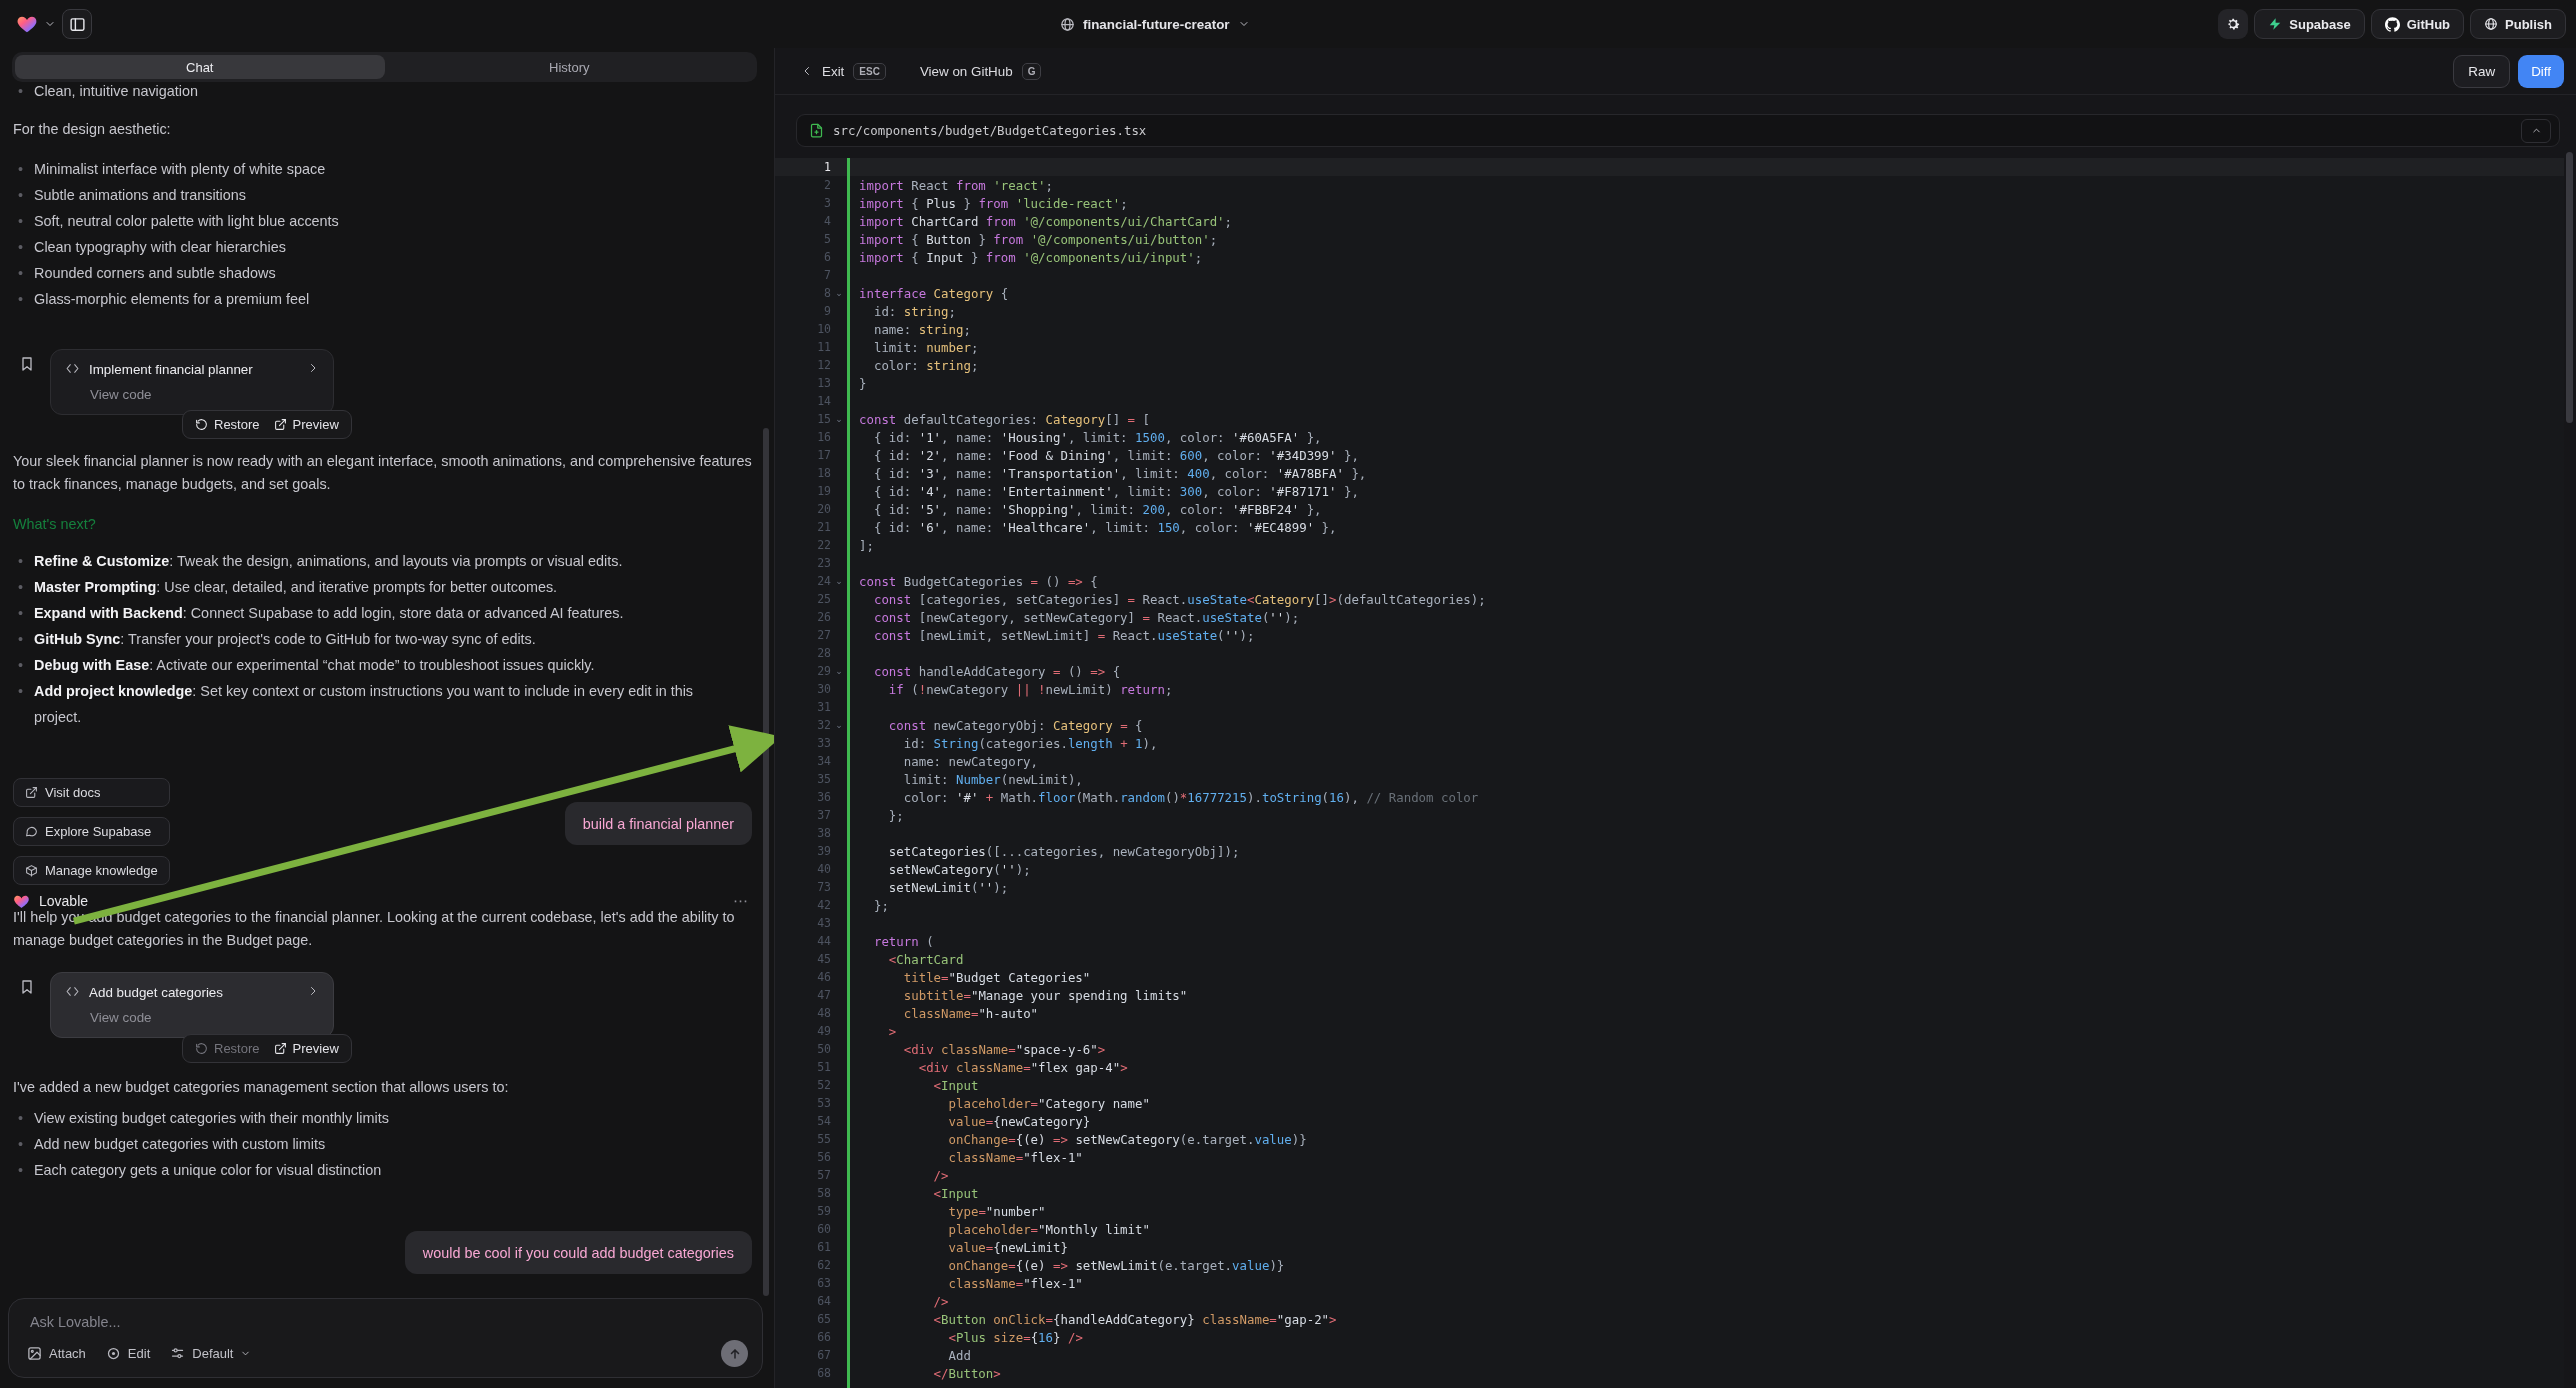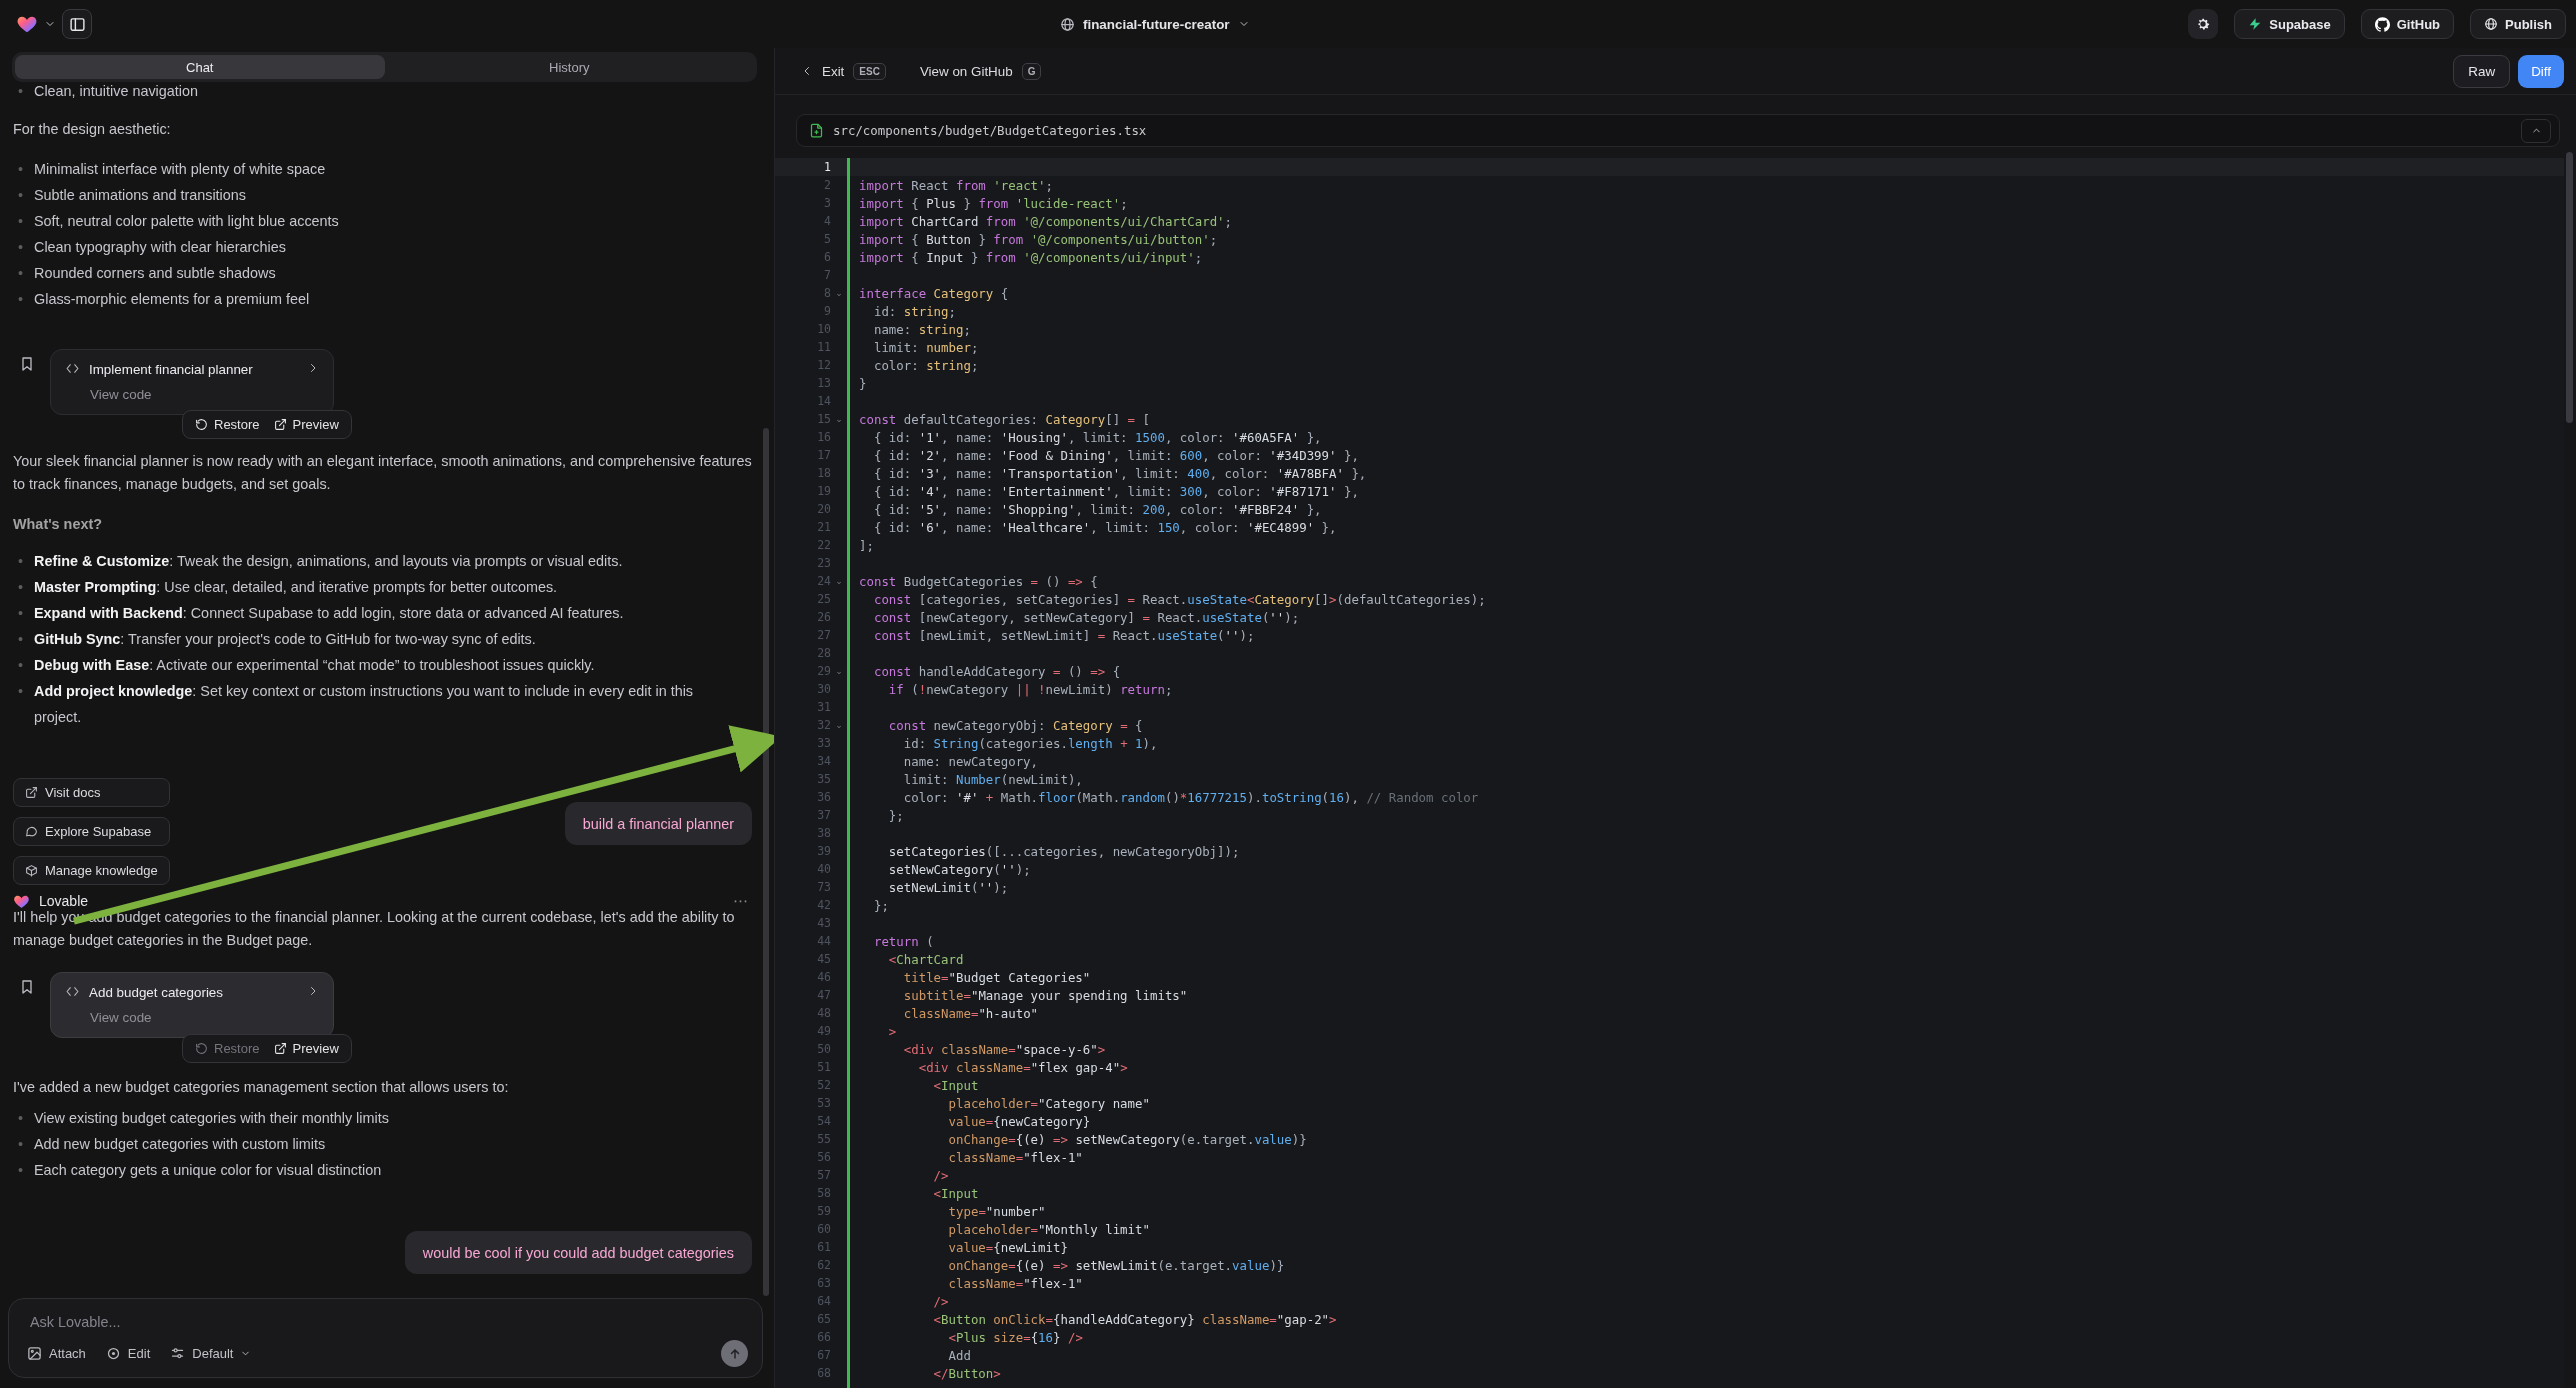--- a/index.html
+++ b/index.html
@@ -8,21 +8,21 @@
          font-family:"Liberation Sans", sans-serif; color:#d4d4d8; }
   .app { position:absolute; inset:0; background:#141415; }
 
   
   .topbar { position:absolute; left:0; top:0; width:2576px; height:48px; background:#141415; }
   .tb-left { position:absolute; left:16px; top:0; height:48px; display:flex; align-items:center; gap:6px; }
   .icon-btn { width:30px; height:30px; border-radius:8px; display:flex; align-items:center; justify-content:center; }
   .toggle-btn { border:1px solid #39393e; background:#1b1b1d; }
   .tb-center { position:absolute; left:1060px; top:0; height:48px; display:flex; align-items:center; gap:8px; }
   .tb-title { font-size:13.4px; color:#e4e4e8; font-weight:700; }
-  .tb-right { position:absolute; right:10px; top:9px; display:flex; align-items:center; gap:16px; }
+  .tb-right { position:absolute; right:10px; top:9px; display:flex; align-items:center; gap:6px; }
   .tb-btn { height:30px; border:1px solid #333338; background:#1d1d20; border-radius:9px;
             display:flex; align-items:center; gap:7px; padding:0 13px; font-size:13px; color:#eaeaee; font-weight:700;}
   .gear-btn { width:30px; height:30px; border-radius:9px; background:#242428; display:flex; align-items:center; justify-content:center; }
 
   svg { display:block; }
   .stroke-ic { fill:none; stroke:#b9b9c0; stroke-width:2; stroke-linecap:round; stroke-linejoin:round; }
   .stroke-w  { fill:none; stroke:#e8e8ec; stroke-width:2; stroke-linecap:round; stroke-linejoin:round; }
 
   
   .chat { position:absolute; left:0; top:48px; width:774px; height:1340px; background:#141415; }
@@ -31,21 +31,21 @@
   .tab { flex:1; border-radius:8px; display:flex; align-items:center; justify-content:center;
          font-size:13px; color:#a9a9b2; }
   .tab.active { background:#38383c; color:#ededf1; }
 
   .abs { position:absolute; }
   .bullet-list { list-style:none; }
   .bullet-list li { position:relative; padding-left:34px; line-height:26px; font-size:14.4px; color:#c7c7ce; }
   .bullet-list li::before { content:"•"; position:absolute; left:18px; color:#5c5c63; }
   .bold-lead b { color:#f2f2f5; font-weight:700; }
   .para { font-size:14.4px; line-height:23.4px; color:#c7c7ce; }
-  .heading { font-size:14.4px; font-weight:700; color:#a3a3a3; }
+  .heading { font-size:14.4px; font-weight:400; color:#15803d; }
 
   .ver-card { position:absolute; width:284px; border-radius:12px; border:1px solid #2d2d31; background:#1c1c1f; padding:12px 14px; }
   .ver-card.hl { background:#2c2c30; border-color:#3c3c41; }
   .ver-row1 { display:flex; align-items:flex-start; gap:9px; }
   .ver-title { font-size:13.4px; color:#ececf0; flex:1; white-space:nowrap; }
   .ver-sub { margin:10px 0 0 25px; font-size:13.4px; color:#8f8f97; }
   .hover-pill { position:absolute; height:29px; background:#19191b; border:1px solid #333338; border-radius:9px;
                 display:flex; align-items:center; gap:14px; padding:0 12px; z-index:8; }
   .pill-item { display:flex; align-items:center; gap:6px; font-size:13px; color:#e3e3e8; }
   .pill-item.dim { color:#74747c; }

